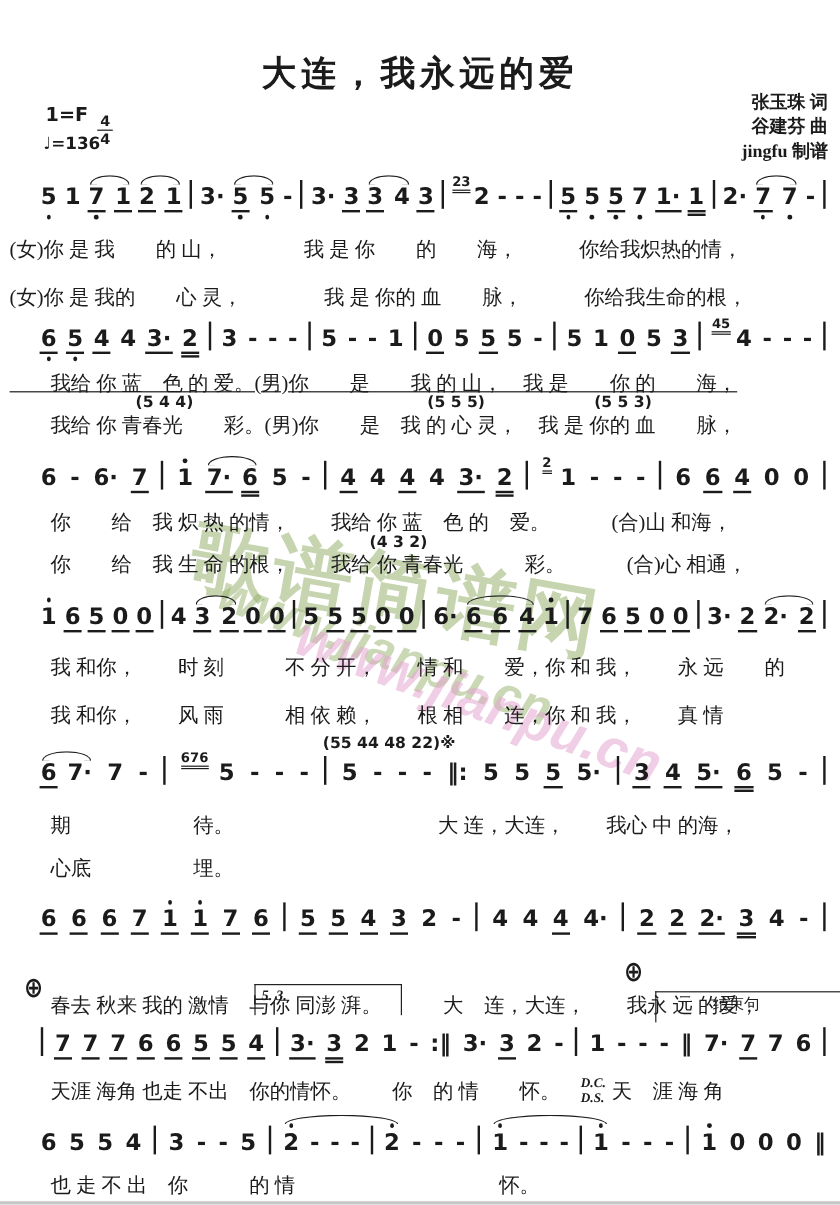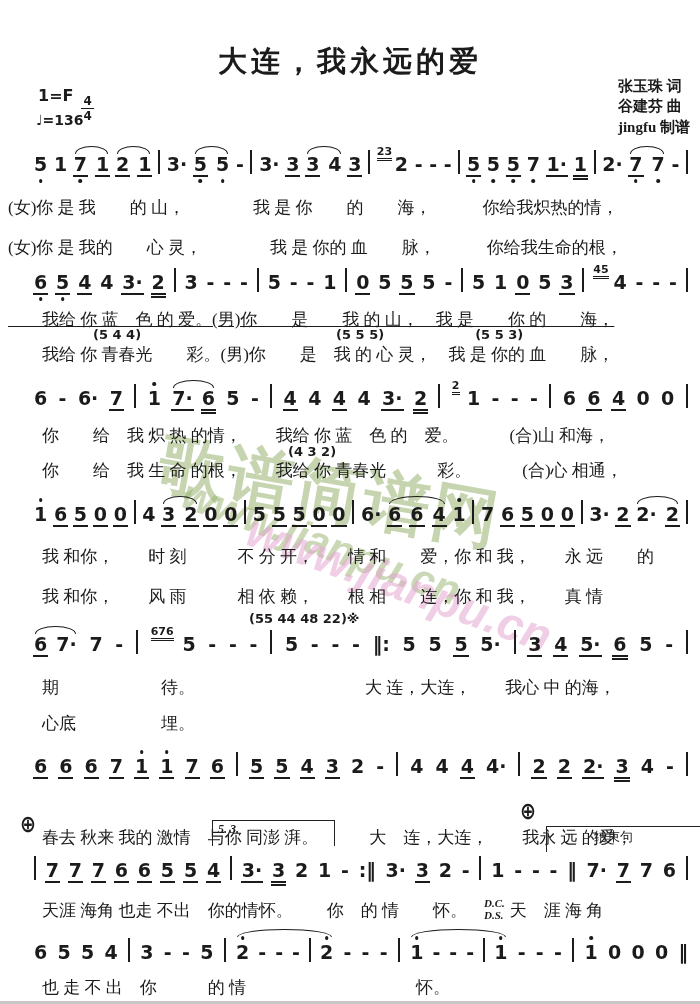--- a/index.html
+++ b/index.html
@@ -1,21 +1,21 @@
 <!DOCTYPE html>
 <html><head>
 <meta charset="utf-8">
 <style>
   html,body{margin:0;padding:0;background:#e8e8e8;}
   #sheet{position:relative;width:700px;height:1004px;background:#ffffff;margin:0 auto;
          overflow:hidden;font-family:"Liberation Sans",sans-serif;color:#1b1b1b;}
   
   .title{position:absolute;top:42px;left:0;right:0;text-align:center;
          font:700 29px "Liberation Serif",serif;letter-spacing:4px;z-index:3;}
-  .credits{position:absolute;top:76px;right:10px;text-align:left;
+  .credits{position:absolute;top:76px;right:10px;text-align:right;
            font:700 15px "Liberation Serif",serif;line-height:1.35;z-index:3;}
   .keysig{position:absolute;top:86px;left:38px;font:700 16px "DejaVu Sans",sans-serif;z-index:3;}
   .frac{display:inline-flex;flex-direction:column;font-size:12px;line-height:1;
         text-align:center;vertical-align:-4px;margin-left:8px;}
   .frac .top{border-bottom:1.2px solid #1b1b1b;padding:0 2px 1px;}
   .frac .bot{padding:1px 2px 0;}
   .tempo{position:absolute;top:112px;left:36px;font:700 14px "DejaVu Sans",sans-serif;z-index:3;}
   
   .wm{position:absolute;z-index:0;font-weight:700;pointer-events:none;white-space:nowrap;}
   .wm-cjk{left:168px;top:418px;font-size:66px;letter-spacing:3px;color:rgba(152,178,110,.55);
@@ -36,21 +36,21 @@
   .dash{font:700 19px "DejaVu Sans",sans-serif;line-height:1;}
   .bar{width:2px;height:24px;background:#1b1b1b;margin-bottom:0;}
   .db{font:700 19px "DejaVu Sans",sans-serif;line-height:1;}
   .grace{font:700 11px "DejaVu Sans",sans-serif;border-bottom:3px double #1b1b1b;
          transform:translateY(-13px);margin-right:-4px;line-height:1.1;}
   .slur{display:inline-flex;column-gap:9px;align-items:flex-end;position:relative;}
   .slur::before{content:"";position:absolute;left:1px;right:1px;top:-9px;height:7px;
          border:1.6px solid #1b1b1b;border-bottom:none;border-radius:50% 50% 0 0/100% 100% 0 0;}
   .lyric{position:absolute;left:8px;right:4px;white-space:pre;font-size:17px;z-index:2;
          font-family:"Liberation Serif",serif;}
-  .annot{position:absolute;left:28px;right:4px;white-space:pre;z-index:2;
+  .annot{position:absolute;left:48px;right:4px;white-space:pre;z-index:2;
          font:700 13px "DejaVu Sans",sans-serif;}
   .dcds{display:inline-block;font:italic 700 11px "Liberation Serif",serif;
         line-height:1.05;vertical-align:-3px;margin-right:5px;}
   
   .volta{position:absolute;height:24px;border-top:1.6px solid #222;border-left:1.6px solid #222;
          font:italic 700 12px "Liberation Serif",serif;padding:1px 0 0 5px;z-index:3;}
   .volta.tick{border-right:1.6px solid #222;}
   #ending-bracket{font:400 13px "Liberation Sans",sans-serif;font-style:normal;padding-left:47px;}
   .coda{position:absolute;font:700 19px "DejaVu Sans",sans-serif;transform:scaleY(1.25);z-index:3;}
   .scan-edge{position:absolute;left:0;right:0;bottom:0;height:3px;background:#c7c7c7;z-index:4;}

